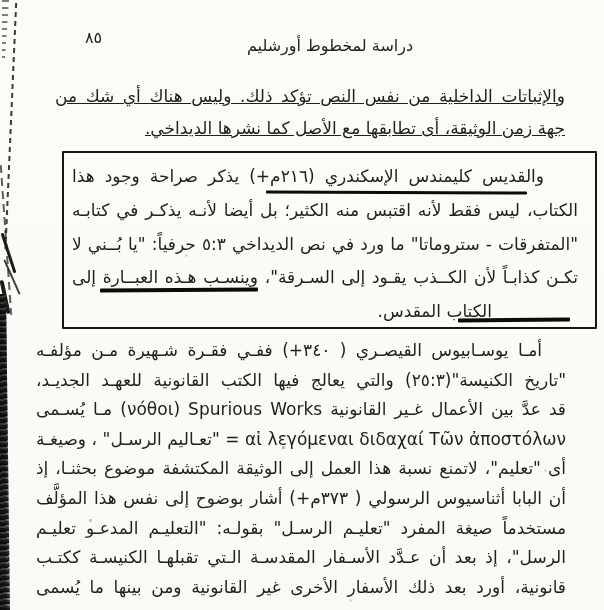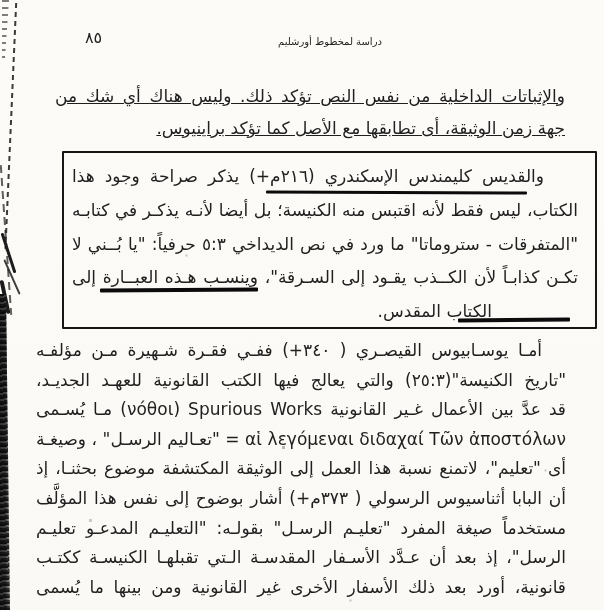--- a/index.html
+++ b/index.html
@@ -8,21 +8,21 @@
     width:604px;height:610px;
     background:linear-gradient(180deg,#fcfbf8 0%,#fbfaf6 60%,#faf9f5 100%);
     overflow:hidden;
     font-family:"DejaVu Sans",sans-serif;
     color:#1f1f1f;
     direction:rtl;
   }
   
   .page-title{
     position:absolute;top:36px;left:235px;width:190px;
-    font-size:10px;text-align:center;color:#222;
+    font-size:16px;text-align:center;color:#222;
     letter-spacing:0.2px;white-space:nowrap;
   }
   .page-number{
     position:absolute;top:28px;left:85px;
     font-size:16px;color:#222;
   }
   
   .para{position:absolute;}
   .line{display:block;width:100%;white-space:nowrap;}
   .just{text-align:justify;text-align-last:justify;white-space:normal;}
@@ -94,28 +94,28 @@
     <div class="stroke3"></div>
     <div class="band"></div>
   </div>
   <div class="speckles"></div>
 
   <div class="page-title">دراسة لمخطوط أورشليم</div>
   <div class="page-number">٨٥</div>
 
   <div class="para p1">
     <div class="line just">والإثباتات الداخلية من نفس النص تؤكد ذلك. وليس هناك أي شك من</div>
-    <div class="line">جهة زمن الوثيقة، أى تطابقها مع الأصل كما تؤكد براينيوس.</div>
+    <div class="line">جهة زمن الوثيقة، أى تطابقها مع الأصل كما نشرها الديداخي.</div>
   </div>
 
   <div class="box-rect"></div>
 
   <div class="para boxpara">
     <div class="line just indent">والقديس كليمندس الإسكندري ⁦(+٢١٦م)⁩ يذكر صراحة وجود هذا</div>
-    <div class="line just">الكتاب، ليس فقط لأنه اقتبس منه الكنيسة؛ بل أيضا لأنـه يذكـر في كتابـه</div>
+    <div class="line just">الكتاب، ليس فقط لأنه اقتبس منه الكثير؛ بل أيضا لأنـه يذكـر في كتابـه</div>
     <div class="line just">"المتفرقات - ستروماتا" ما ورد في نص الديداخي ٥:٣ حرفياً: "يا بُــني لا</div>
     <div class="line just">تكـن كذابـاً لأن الكــذب يقـود إلى السـرقة"، وينسـب هـذه العبــارة إلى</div>
     <div class="line shifted">الكتاب المقدس.</div>
   </div>
 
   <div class="underline u1"></div>
   <div class="underline u2"></div>
   <div class="underline u3"></div>
 
   <div class="para p2">

